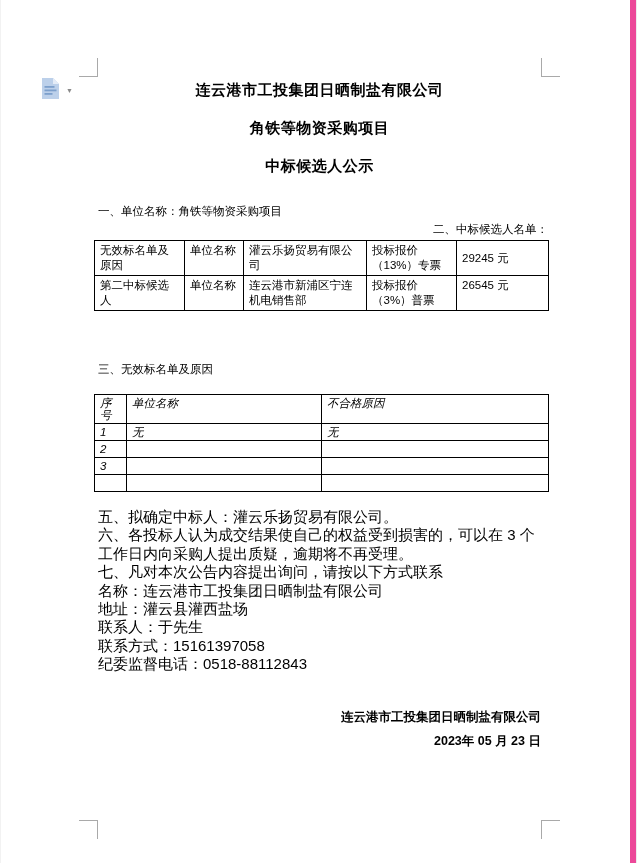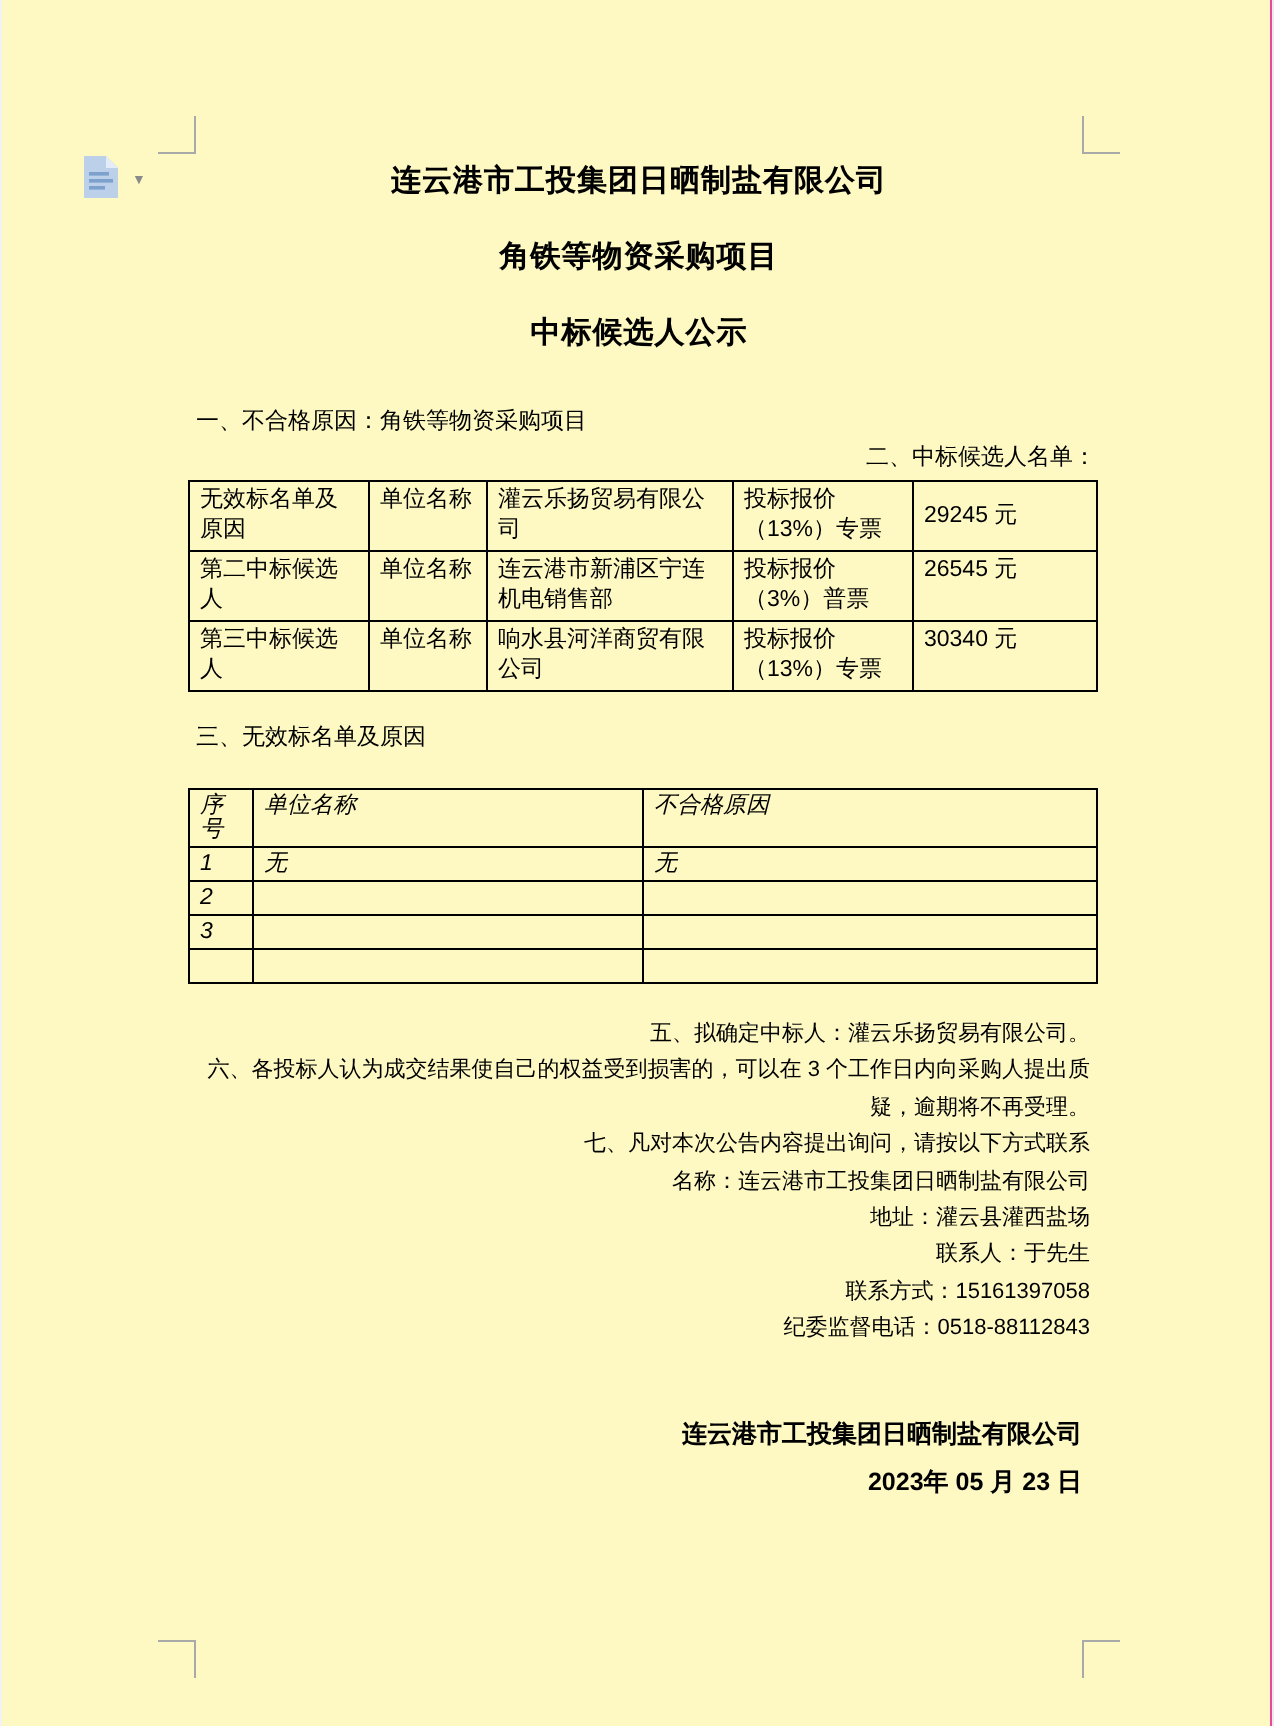--- a/index.html
+++ b/index.html
@@ -6,22 +6,22 @@
   html, body {
     width: 637px; height: 863px;
     background: #ececec;
     font-family: "Liberation Sans", sans-serif;
     color: #000;
     overflow: hidden;
   }
   .page {
     position: absolute; left: 0; top: 0;
     width: 636px; height: 863px;
-    background: #fef9c3;
-    border-right: 1px solid #ec4899;
+    background: #ffffff;
+    border-right: 6px solid #ec4899;
     border-left: 1px solid #f2f2f2;
   }
   
   .mark { position: absolute; width: 19px; height: 19px; }
   .mark-tl { left: 78px; top: 58px; border-right: 1px solid #a9a9a9; border-bottom: 1px solid #a9a9a9; }
   .mark-tr { left: 540px; top: 58px; border-left: 1px solid #a9a9a9; border-bottom: 1px solid #a9a9a9; }
   .mark-bl { left: 78px; top: 820px; border-right: 1px solid #a9a9a9; border-top: 1px solid #a9a9a9; }
   .mark-br { left: 540px; top: 820px; border-left: 1px solid #a9a9a9; border-top: 1px solid #a9a9a9; }
 
   
@@ -63,21 +63,21 @@
     line-height: 15px; overflow: hidden;
   }
   .tbl-candidates { top: 240px; }
   .tbl-candidates td { height: 35px; }
   .tbl-candidates .vmid { vertical-align: middle; }
   .tbl-invalid { top: 394px; }
   .tbl-invalid td, .tbl-invalid th { height: 17px; line-height: 12px; font-style: italic; }
 
   .paras {
     position: absolute; left: 97px; top: 508px; width: 447px;
-    font-size: 11px; line-height: 18.4px; text-align: right;
+    font-size: 15px; line-height: 18.4px;
   }
   .paras p { margin: 0; }
 
   .footer {
     position: absolute; left: 97px; top: 705px; width: 443px;
     text-align: right; font-weight: bold; font-size: 12.5px;
     line-height: 24px; white-space: nowrap;
   }
 </style>
 </head>
@@ -100,21 +100,21 @@
         <rect x="3.5" y="16" width="8" height="1.8" fill="#7da0cc"></rect>
       </svg>
     </span>
     <span class="arrow">▼</span>
   </button>
 
   <div class="title title-1">连云港市工投集团日晒制盐有限公司</div>
   <div class="title title-2">角铁等物资采购项目</div>
   <div class="title title-3">中标候选人公示</div>
 
-  <div class="bodyline sec-1">一、不合格原因：角铁等物资采购项目</div>
+  <div class="bodyline sec-1">一、单位名称：角铁等物资采购项目</div>
   <div class="bodyline sec-2">二、中标候选人名单：</div>
 
   <table class="tbl-candidates">
     <colgroup>
         <col style="width:90px">
         <col style="width:59px">
         <col style="width:123px">
         <col style="width:90px">
         <col style="width:92px">
       </colgroup>
@@ -125,27 +125,20 @@
         <td>灌云乐扬贸易有限公司</td>
         <td>投标报价（13%）专票</td>
         <td class="vmid">29245 元</td>
       </tr>
       <tr>
         <td>第二中标候选人</td>
         <td>单位名称</td>
         <td>连云港市新浦区宁连机电销售部</td>
         <td>投标报价（3%）普票</td>
         <td>26545 元</td>
-      </tr>
-      <tr>
-        <td>第三中标候选人</td>
-        <td>单位名称</td>
-        <td>响水县河洋商贸有限公司</td>
-        <td>投标报价（13%）专票</td>
-        <td>30340 元</td>
       </tr>
     </tbody>
   </table>
 
   <div class="bodyline sec-3">三、无效标名单及原因</div>
 
   <table class="tbl-invalid">
     <colgroup>
         <col style="width:32px">
         <col style="width:195px">

